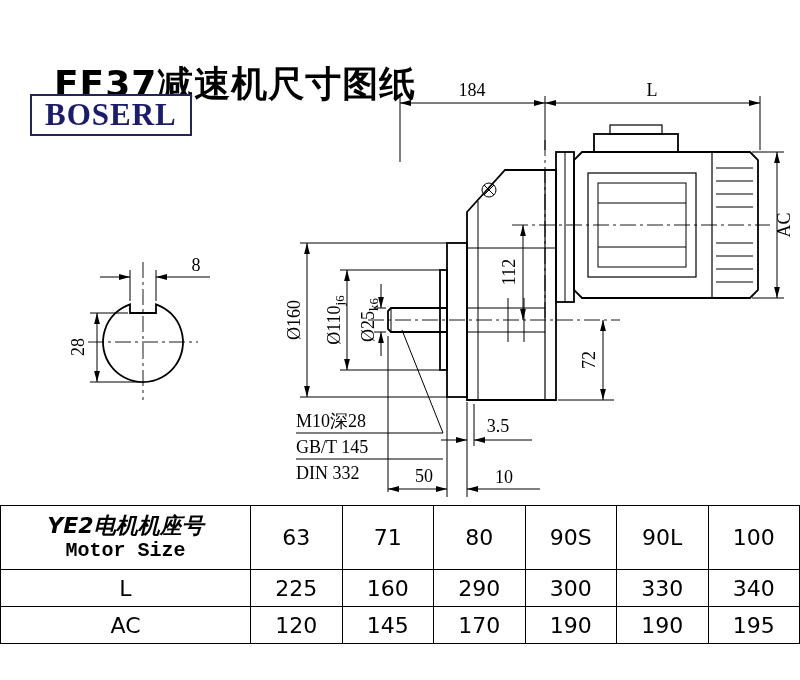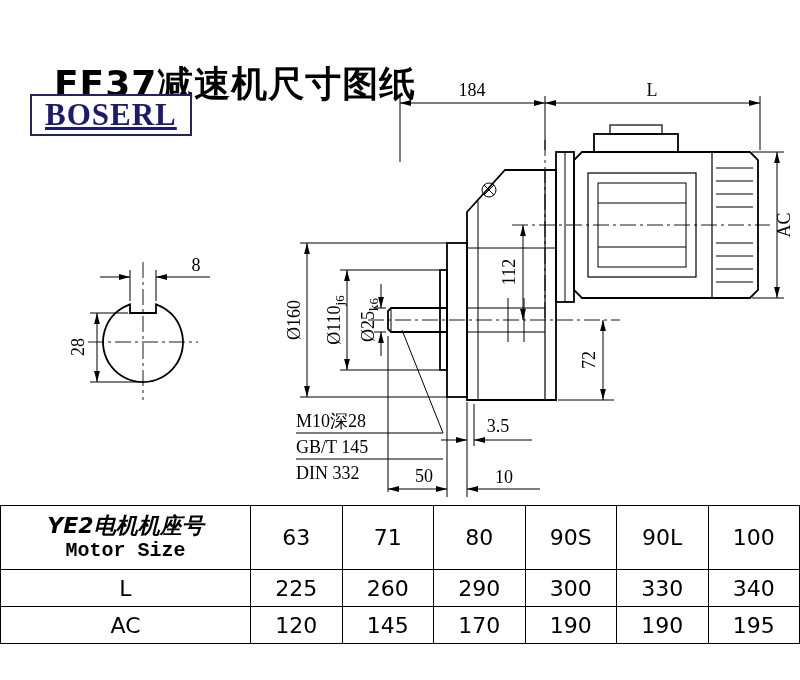--- a/index.html
+++ b/index.html
@@ -8,21 +8,21 @@
     font-family:"Liberation Sans",sans-serif;color:#000;
   }
   .page-title{
     position:absolute;left:54px;top:16px;
     font-family:"DejaVu Sans",sans-serif;font-size:36px;font-weight:700;letter-spacing:1px;margin-top:44px;
   }
   .brand-box{
     position:absolute;left:30px;top:94px;
     border:2px solid #23235e;padding:1px 13px;
     font-family:"Liberation Serif",serif;font-size:31px;font-weight:700;color:#1c1c6e;
-    letter-spacing:1px;background:#fff;text-decoration:underline;
+    letter-spacing:1px;background:#fff;
   }
   svg.drawing{position:absolute;left:0;top:0;}
   svg .thick{stroke:#000;stroke-width:1.8;fill:none;}
   svg .med{stroke:#000;stroke-width:1.2;fill:none;}
   svg .thin{stroke:#000;stroke-width:1;fill:none;}
   svg .cl{stroke:#000;stroke-width:0.9;fill:none;stroke-dasharray:16 4 3 4;}
   svg .dim{stroke:#000;stroke-width:1;fill:none;}
   svg .dd{marker-start:url(#as);marker-end:url(#ae);}
   svg .de{marker-end:url(#ae);}
   svg .ds{marker-start:url(#as);}
@@ -204,21 +204,21 @@
       <th>63</th>
       <th>71</th>
       <th>80</th>
       <th>90S</th>
       <th>90L</th>
       <th>100</th>
     </tr>
     <tr>
       <td class="row-label">L</td>
       <td>225</td>
-      <td>260</td>
+      <td>160</td>
       <td>290</td>
       <td>300</td>
       <td>330</td>
       <td>340</td>
     </tr>
     <tr>
       <td class="row-label">AC</td>
       <td>120</td>
       <td>145</td>
       <td>170</td>

